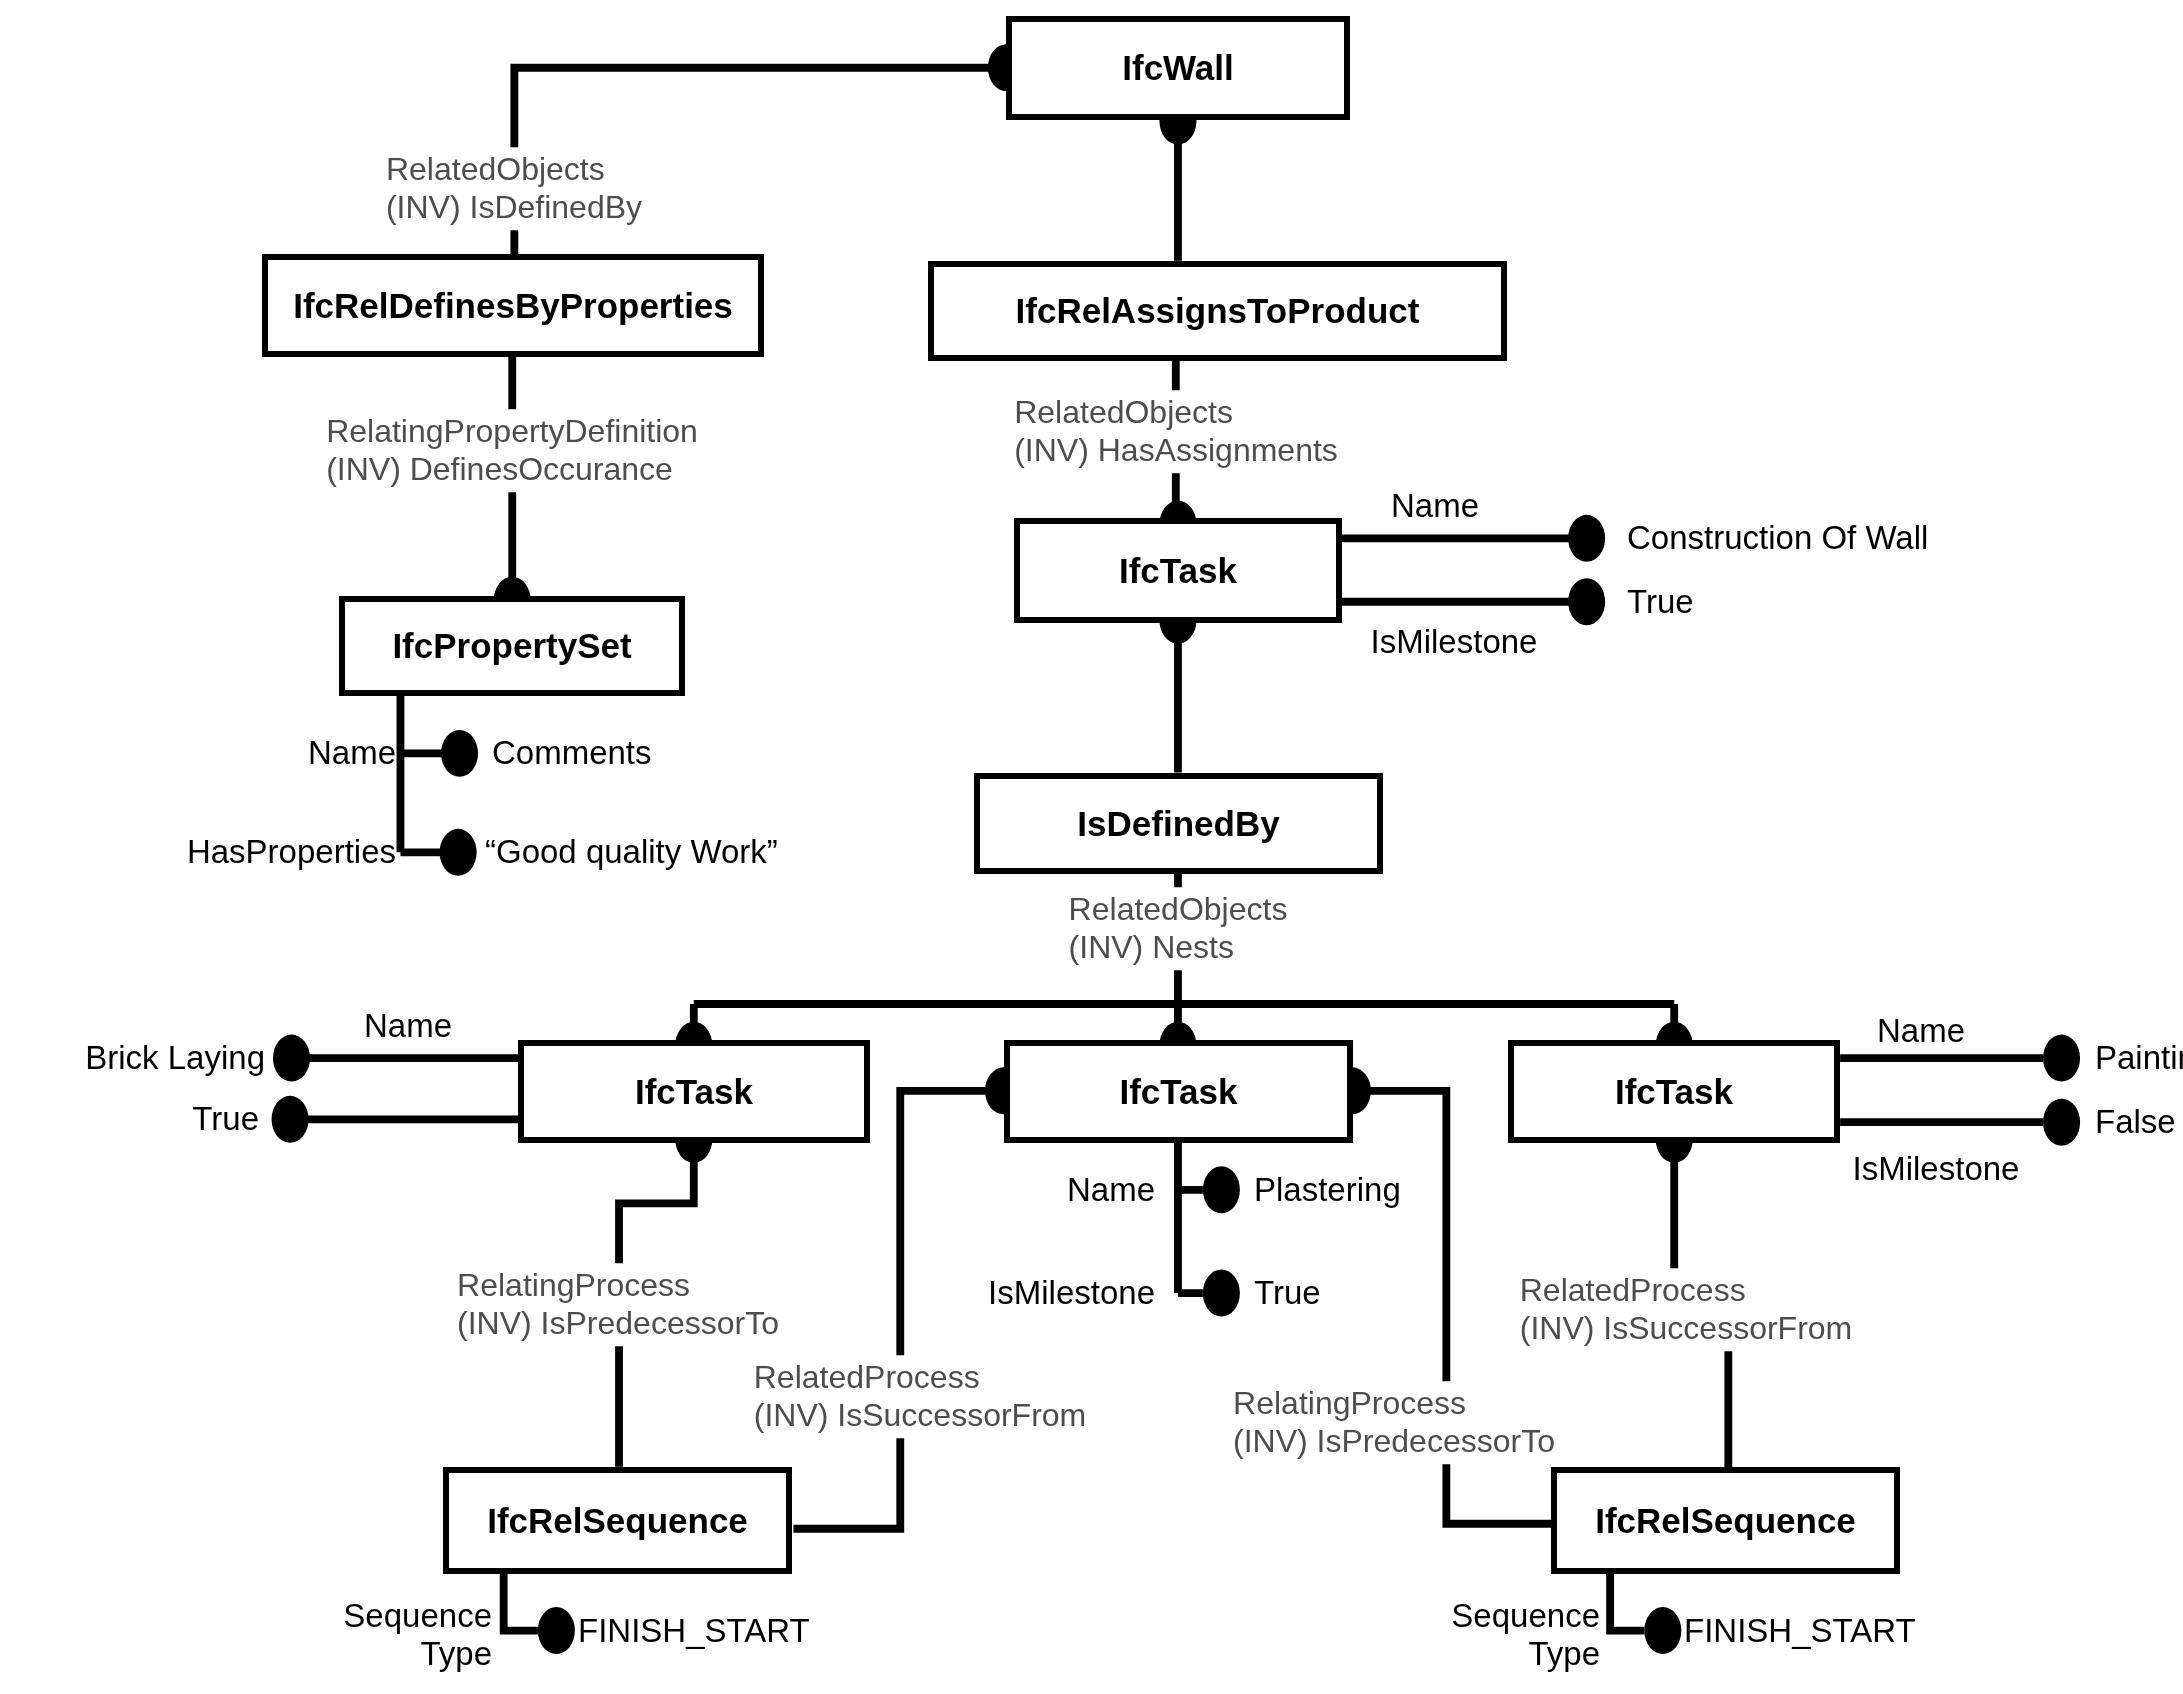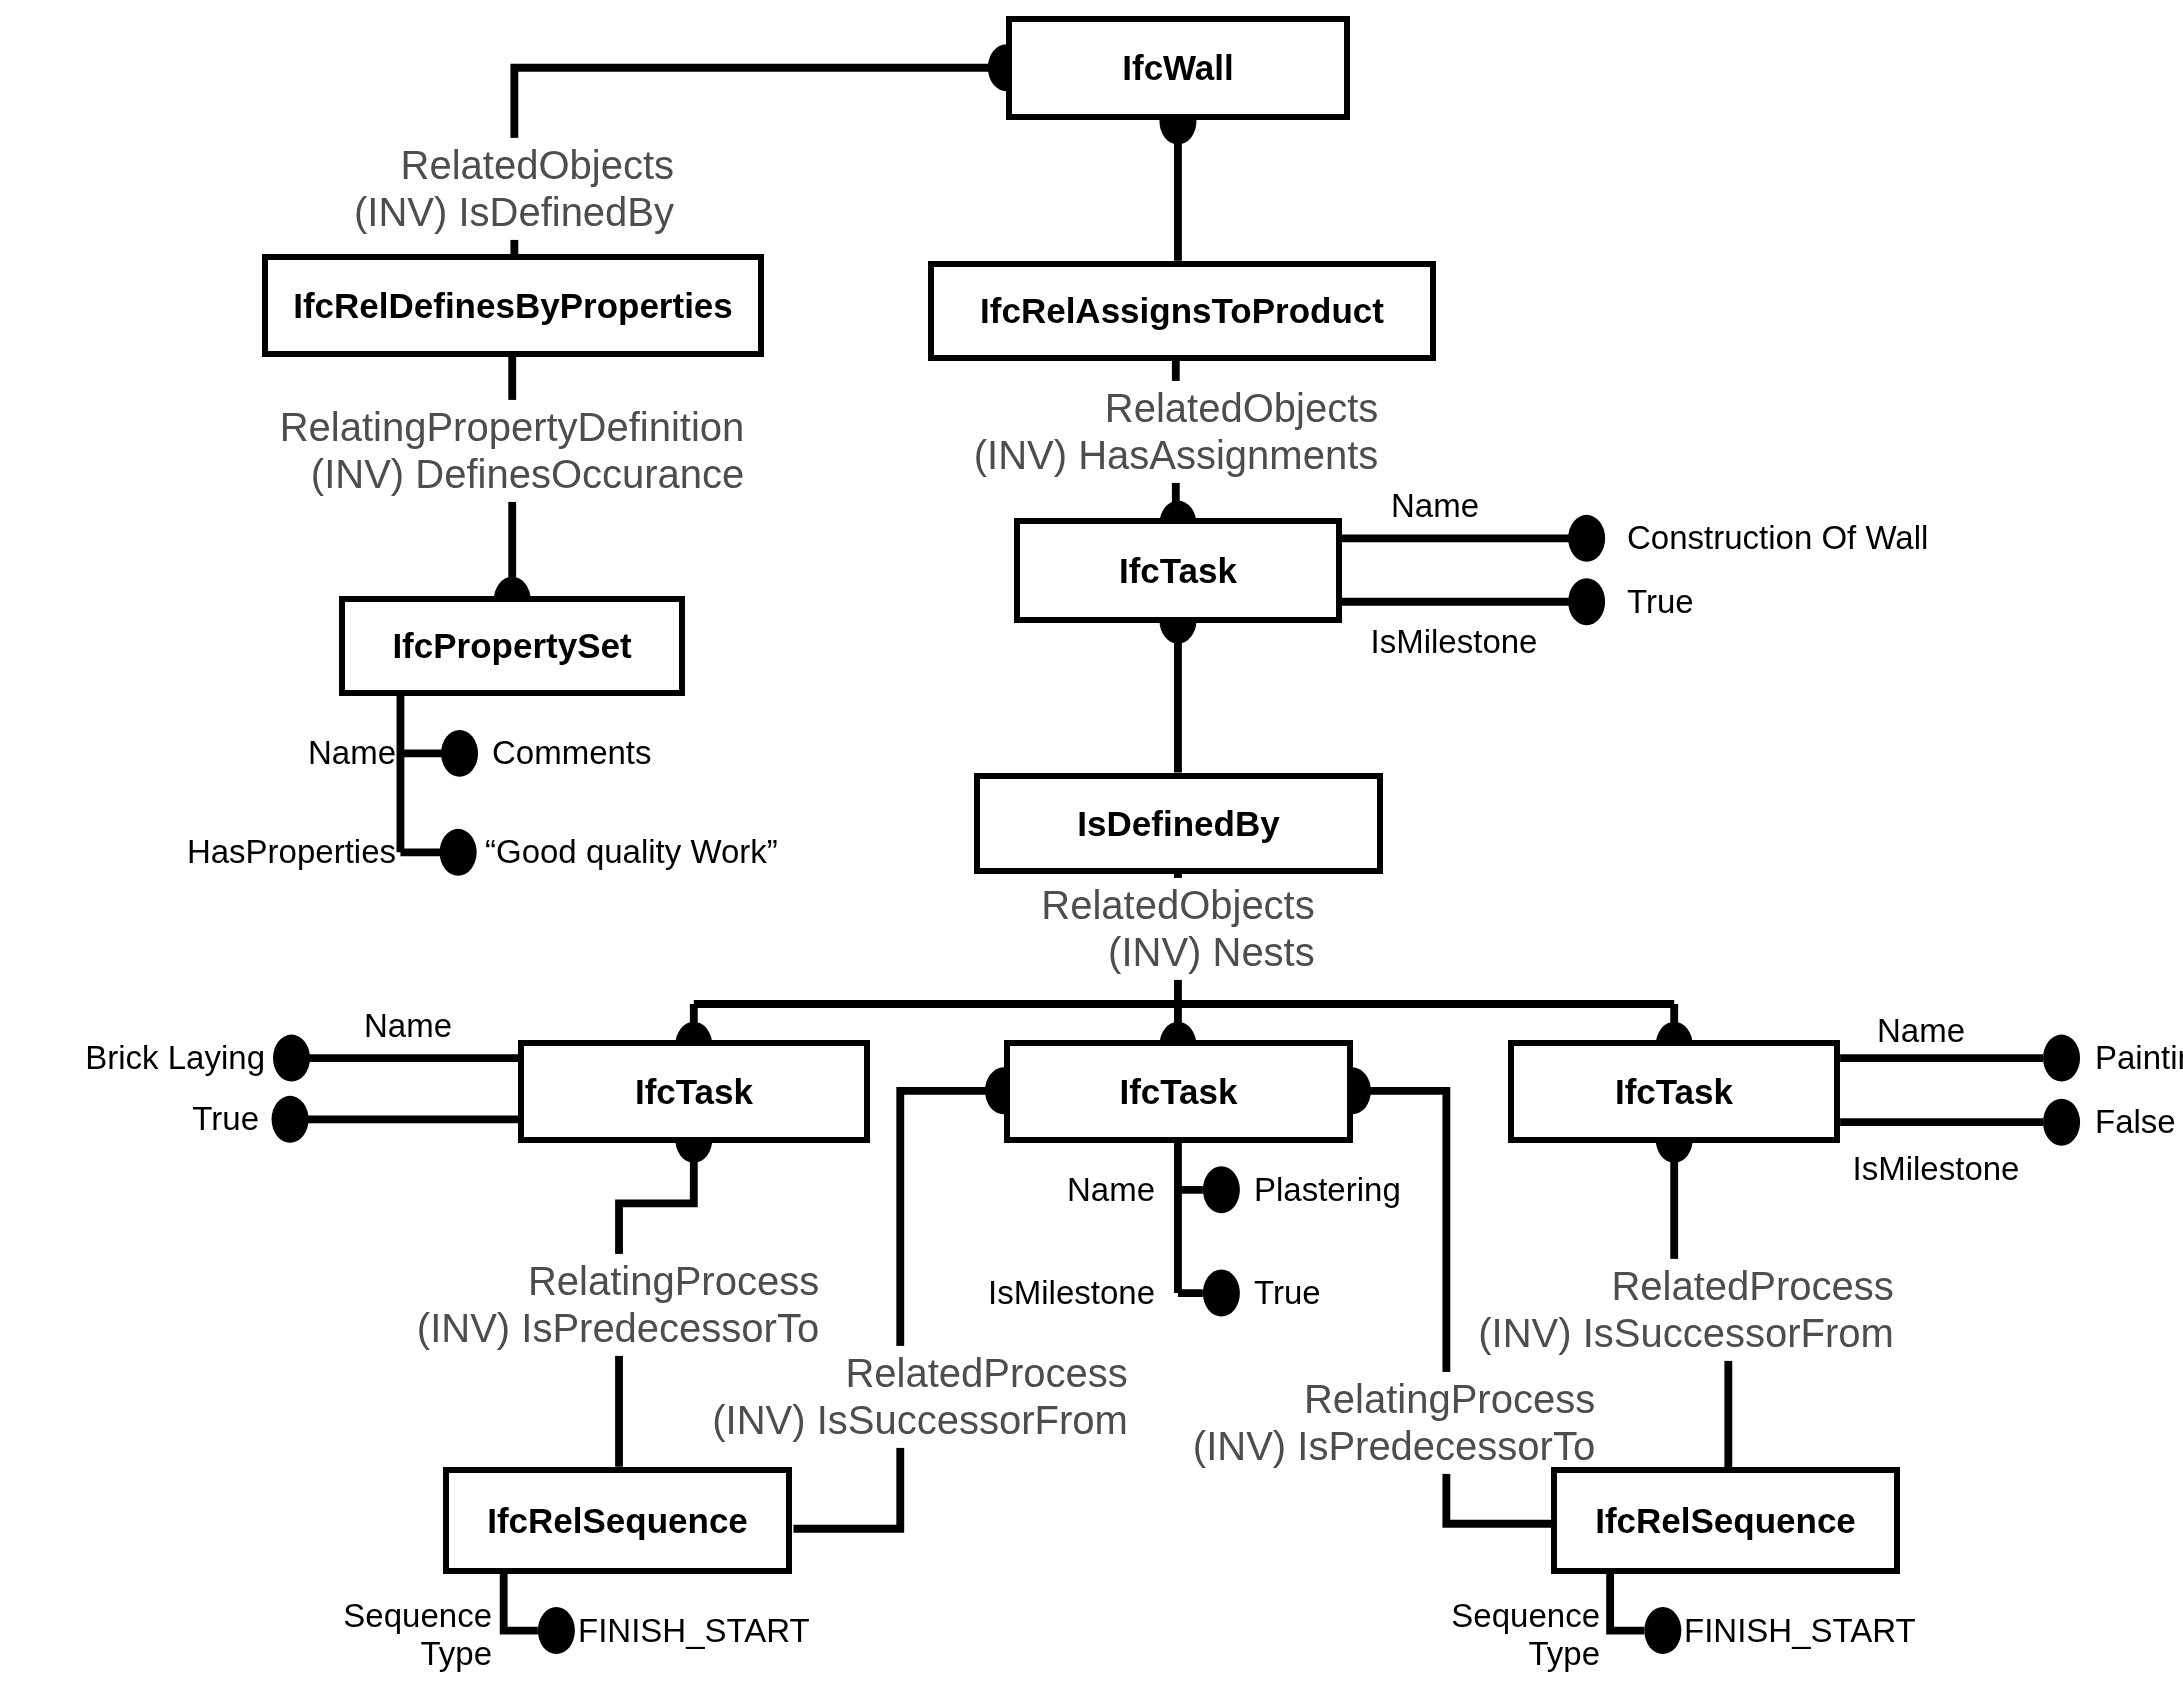--- a/index.html
+++ b/index.html
@@ -23,23 +23,23 @@
     background:#fff;
     display:flex;align-items:center;justify-content:center;
     box-sizing:border-box;
   }
   .entity span{
     font-weight:bold;font-size:35px;color:#000;letter-spacing:0px;
   }
   .rel-label{
     position:absolute;z-index:2;
     transform:translate(-50%,-50%);
-    text-align:right;
+    text-align:left;
     white-space:pre-line;
-    font-size:40px;line-height:1.17;
+    font-size:32px;line-height:1.17;
     color:var(--gray);
     background:var(--bg);
     padding:4.3px 10px;
   }
   .attr{
     position:absolute;z-index:2;
     font-size:33px;color:#000;white-space:pre-line;line-height:1.15;
   }
   .attr.c{transform:translate(-50%,-50%);text-align:center;}
   .attr.l{transform:translate(0,-50%);text-align:center;}
@@ -97,21 +97,21 @@
       <ellipse cx="2268" cy="2290" rx="26" ry="33"></ellipse>
     </g>
   </svg>
 
   <div class="entity" style="left:958px;top:15.7px;width:344px;height:104px">
     <span>IfcWall</span>
   </div>
   <div class="entity" style="left:214px;top:254px;width:502px;height:103px">
     <span>IfcRelDefinesByProperties</span>
   </div>
-  <div class="entity" style="left:880px;top:261px;width:508px;height:100px">
+  <div class="entity" style="left:880px;top:261px;width:579px;height:100px">
     <span>IfcRelAssignsToProduct</span>
   </div>
   <div class="entity" style="left:291px;top:596px;width:346px;height:100px">
     <span>IfcPropertySet</span>
   </div>
   <div class="entity" style="left:966px;top:518px;width:328px;height:105px">
     <span>IfcTask</span>
   </div>
   <div class="entity" style="left:926px;top:773px;width:409px;height:101px">
     <span>IsDefinedBy</span>

